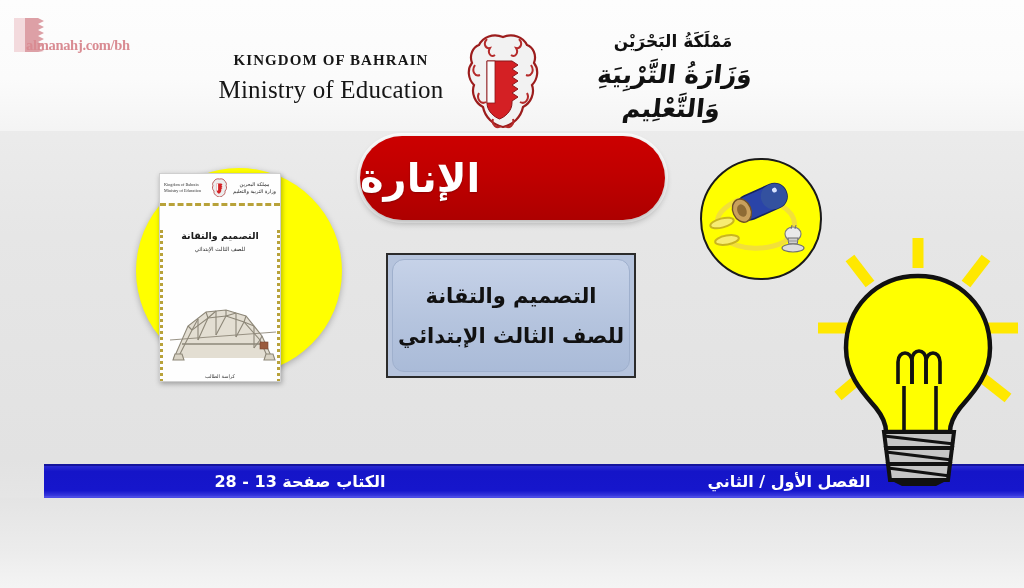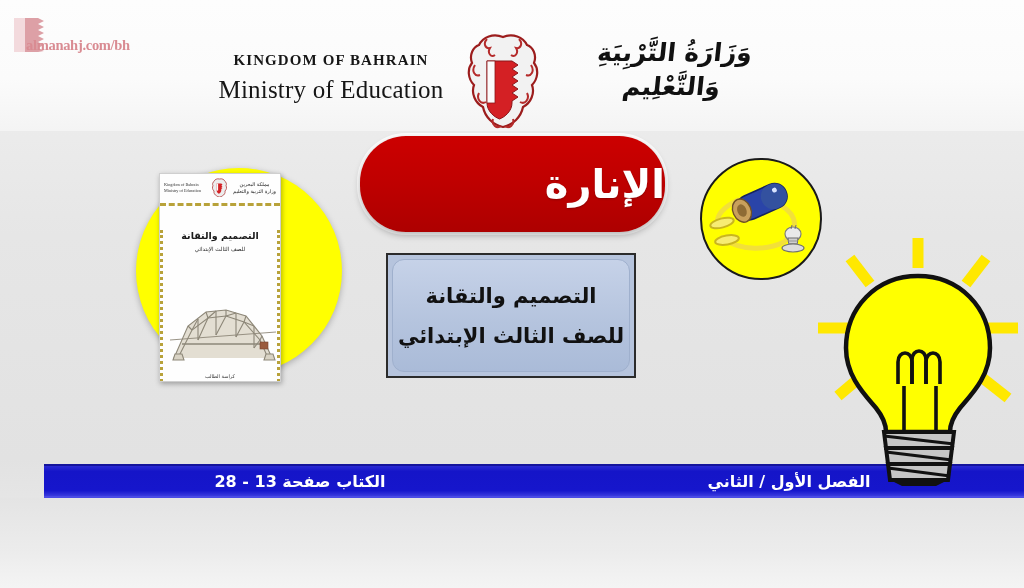--- a/index.html
+++ b/index.html
@@ -110,27 +110,27 @@
     font-weight: bold;
     line-height: 34px;
     margin-top: 6px;
     transform: skewX(-6deg);
   }
 
   
   .title-pill {
     position: absolute;
     left: 360px; top: 136px;
-    width: 305px; height: 96px;
+    width: 305px; height: 84px;
     background: linear-gradient(180deg, #cc0000 0%, #c00000 45%, #ad0000 100%);
     border-radius: 46px;
     box-shadow: 0 3px 7px rgba(0,0,0,0.30), 0 0 0 3px rgba(255,255,255,0.95);
     display: flex;
     align-items: center;
-    justify-content: flex-end;
+    justify-content: flex-start;
   }
   .title-pill span {
     color: #ffffff;
     font-size: 40px;
     font-weight: bold;
     direction: rtl;
     font-family: "DejaVu Sans", sans-serif;
     text-shadow: 0 1px 2px rgba(0,0,0,0.25);
   }
 
@@ -346,20 +346,21 @@
       <path d="M12 34 C8 40 12 46 17 44 M68 34 C72 40 68 46 63 44" fill="none" stroke="#b52b2b" stroke-width="2"></path>
       <path d="M16 62 C13 68 18 74 23 71 M64 62 C67 68 62 74 57 71" fill="none" stroke="#b52b2b" stroke-width="2"></path>
       <path d="M30 88 C28 94 34 98 38 95 M50 88 C52 94 46 98 42 95" fill="none" stroke="#b52b2b" stroke-width="2"></path>
     </g>
     <path d="M24 30 H49 L55 34 L49 38 L55 42 L49 46 L55 50 L49 54 L55 58 L49 62 L55 66 L49 70
              L49 72 C49 80 42 86 36.5 88 C31 86 24 80 24 72 Z" fill="#d42024" stroke="#8c1518" stroke-width="1"></path>
     <rect x="24" y="30" width="8" height="42" fill="#fbfbfb" stroke="#8c1518" stroke-width="0.8"></rect>
   </svg>
 
   <div class="moe-ar">
+    <div class="ar1">مَمْلَكَةُ البَحْرَيْن</div>
     <div class="ar2">وَزَارَةُ التَّرْبِيَةِ وَالتَّعْلِيم</div>
   </div>
 
   <div class="title-pill">
     <span>الإنارة</span>
   </div>
 
   <div class="subtitle-frame">
     <div class="subtitle-inner">
       <div>التصميم والتقانة</div>

